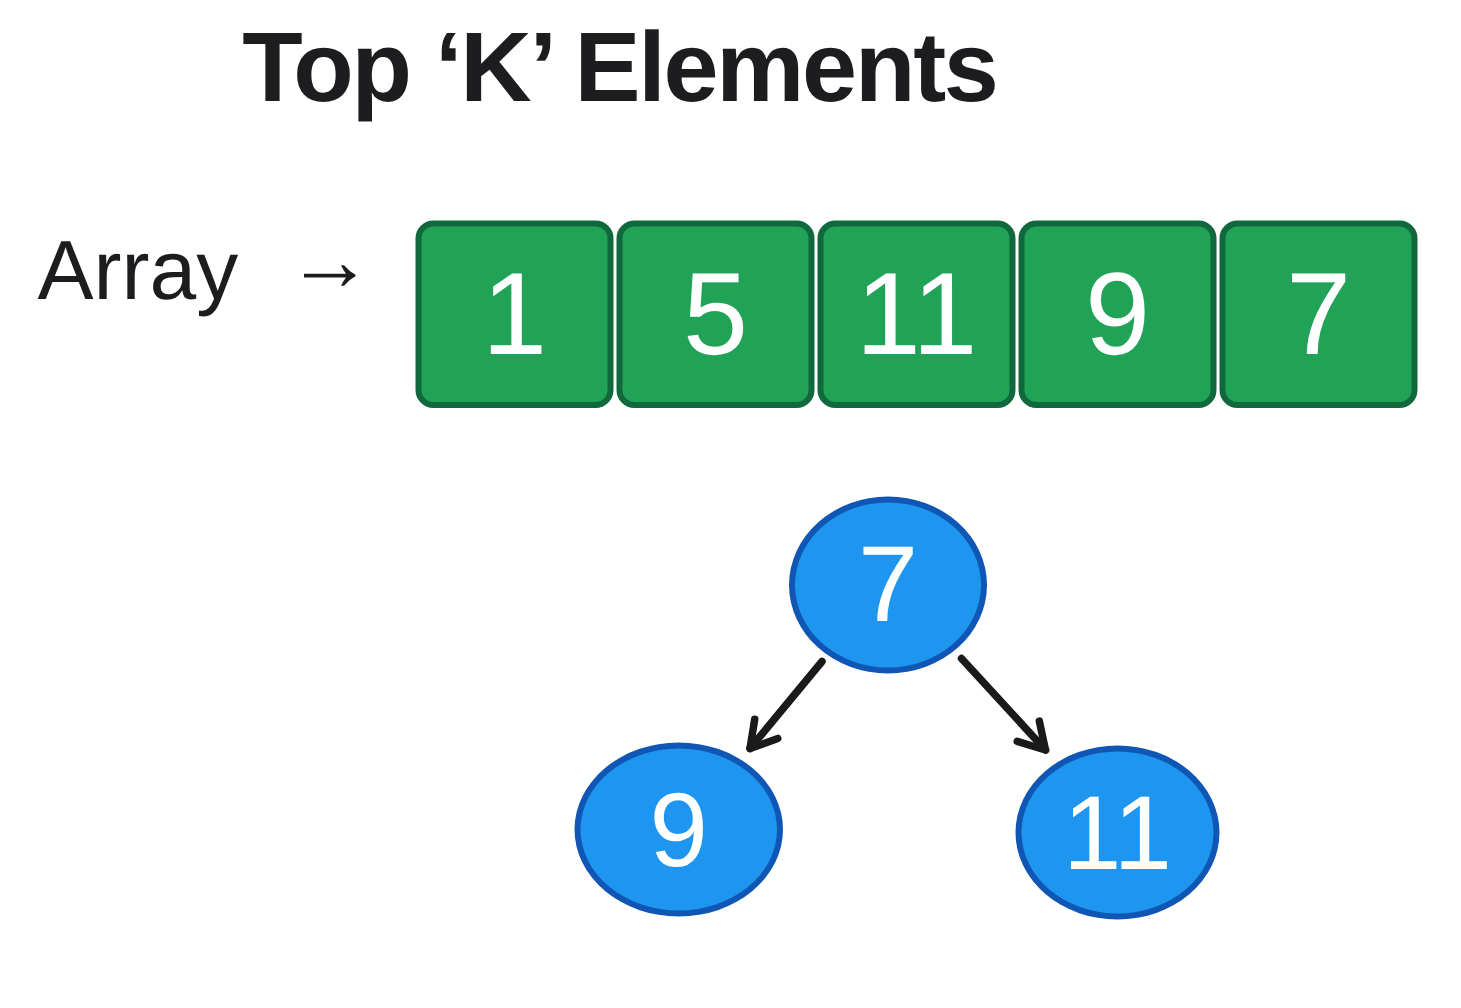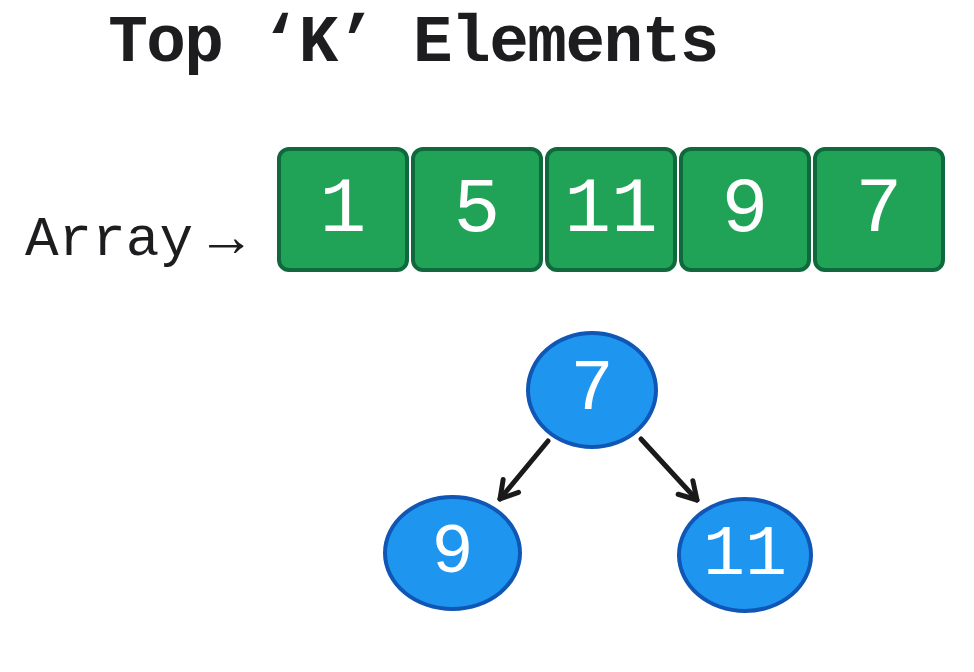--- a/index.html
+++ b/index.html
@@ -18,42 +18,41 @@
     font-family: "Liberation Sans", sans-serif;
     width: 974px;
     height: 672px;
     overflow: hidden;
   }
   .canvas {
     position: relative;
     width: 778px;
     height: 672px;
     background: var(--background);
-    font-family: Liberation Mono, monospace;
   }
   .title {
     position: absolute;
     top: 6px;
     left: 0;
     width: 100%;
     text-align: center;
     text-indent: 48px;
     font-size: 66px;
     font-weight: 700;
     letter-spacing: -1.5px;
     color: var(--text);
   }
   .array-label {
     position: absolute;
     left: 25px;
     top: 147px;
     height: 125px;
     display: flex;
-    align-items: flex-end;
-    gap: 16px;
+    align-items: flex-start;
+    gap: 32px;
     font-size: 56px;
     color: var(--text);
   }
   .arrow-glyph {
     font-weight: 700;
     font-size: 58px;
     line-height: 1;
     transform: translateY(-2px);
   }
   .array-boxes {

